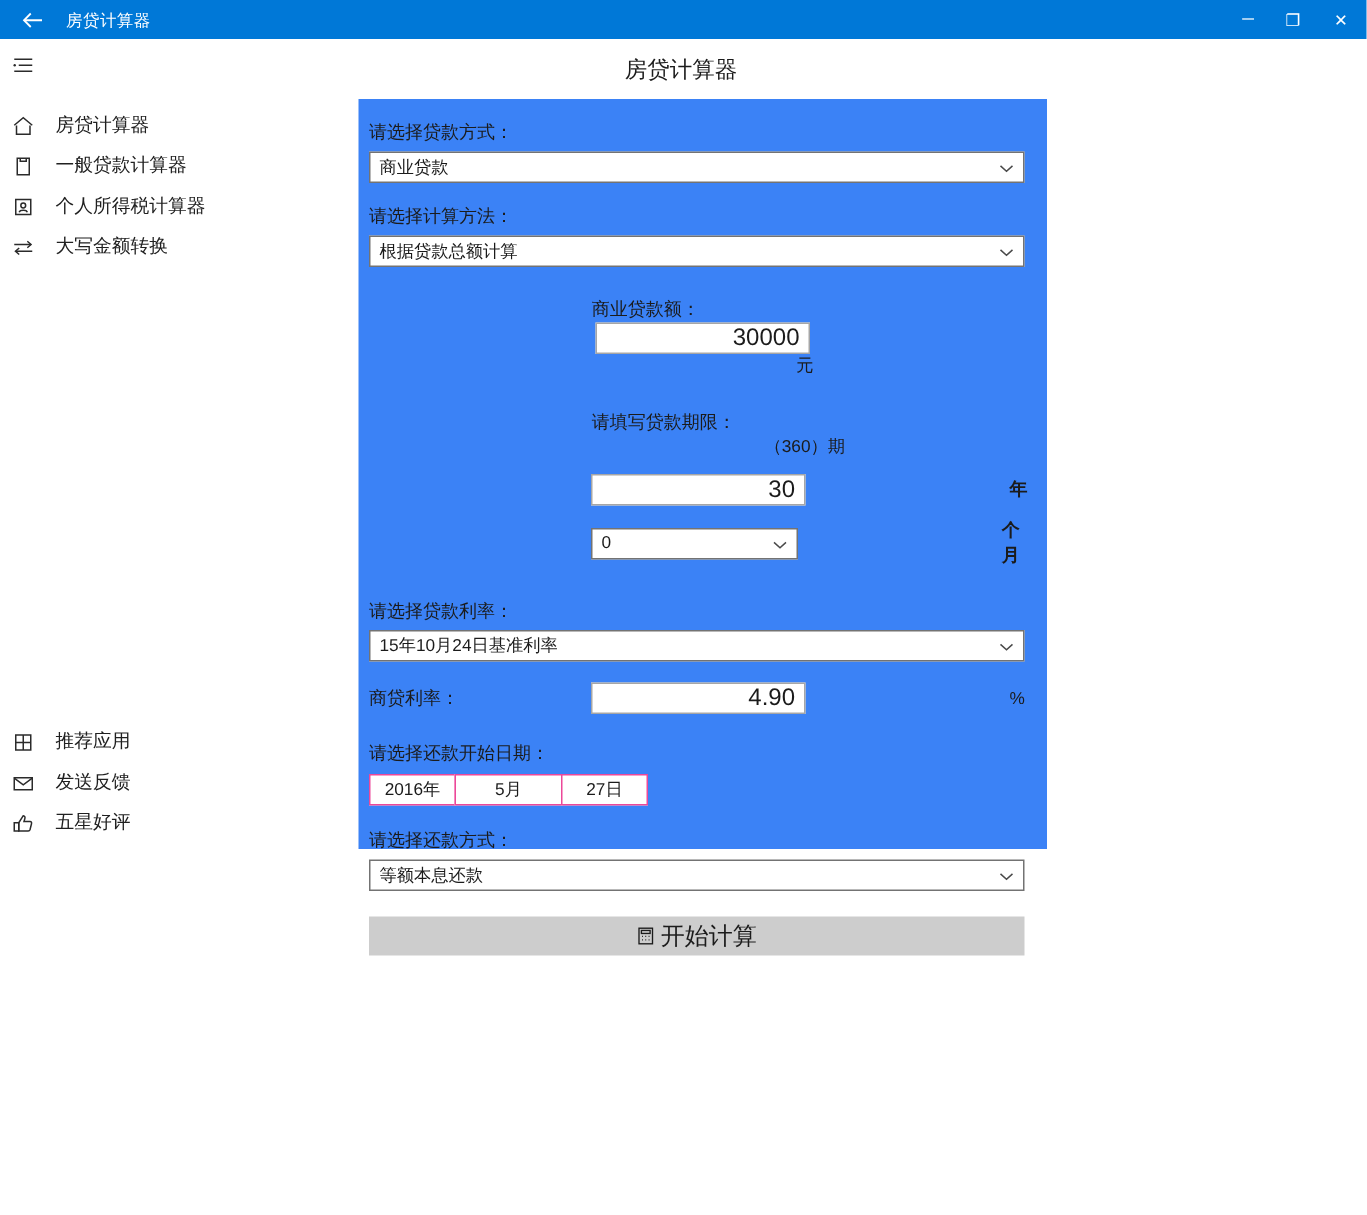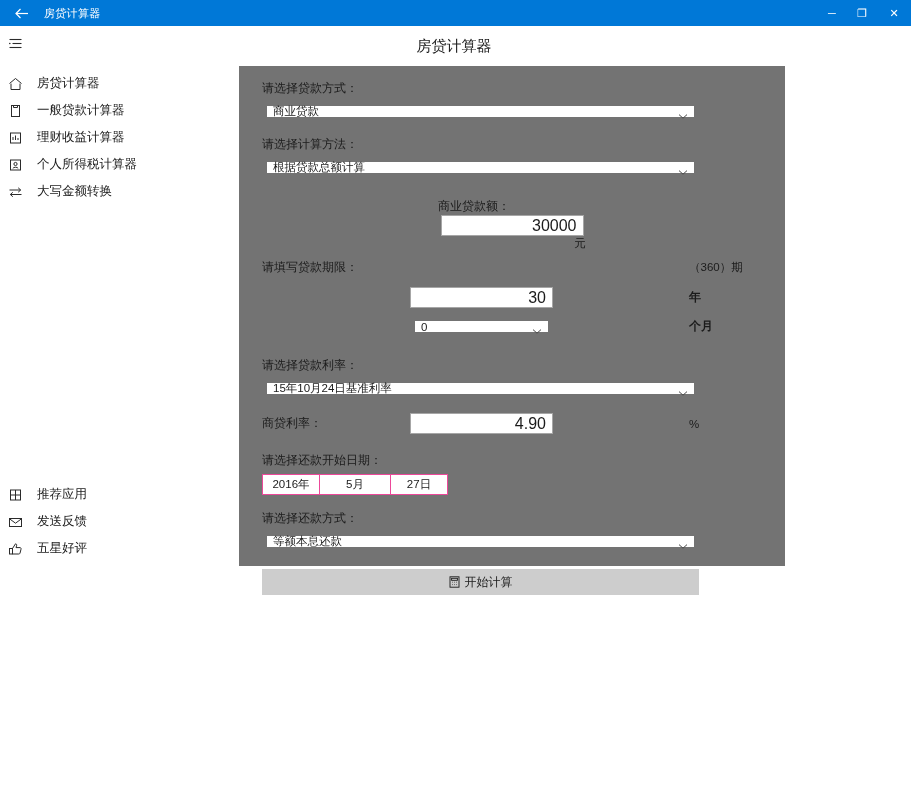--- a/index.html
+++ b/index.html
@@ -114,37 +114,37 @@
     font-size: 15px;
     color: #1b1b1b;
     padding-top: 11px;
     width: 430px;
     margin-left: 0;
   }
   .panel {
     position: absolute;
     top: 40px;
     left: 0;
-    width: 546px;
+    width: 459px;
     height: 500px;
-    background: #737373;
-    padding: 0 23px;
+    background: #3b82f6;
+    padding: 0 7px;
     box-sizing: border-box;
   }
   .sec-label {
     font-size: 12px;
     color: #1b1b1b;
     margin-top: 14px;
     margin-bottom: 4px;
   }
   .select {
     position: relative;
     height: 21px;
     background: #ffffff;
-    border: 5px solid #737373;
+    border: 1px solid #737373;
     font-size: 11.5px;
     color: #1b1b1b;
     display: flex;
     align-items: center;
     padding-left: 6px;
     box-sizing: border-box;
     width: 437px;
   }
   .select .chev {
     position: absolute;
@@ -222,21 +222,21 @@
   .date-cell.d { width: 58px; }
 
   .calc-btn {
     margin-top: 17px;
     width: 437px;
     height: 26px;
     background: #cdcdcd;
     display: flex;
     align-items: center;
     justify-content: center;
-    font-size: 12px;
+    font-size: 16px;
     color: #1b1b1b;
   }
   .calc-btn .bico { margin-right: 5px; font-size: 11px; }
 
   svg { display: block; }
 </style>
 </head>
 <body>
 
 <div id="app">
@@ -280,31 +280,20 @@
       <div class="nav-item">
         <span class="ico">
           <svg width="15" height="14" viewBox="0 0 15 14" fill="none" stroke="#2b2b2b" stroke-width="1">
             <rect x="3.5" y="1.5" width="8" height="11"></rect>
               <path d="M5.5 1.5 V3.5 H9.5 V1.5"></path>
           </svg>
         </span>
         <span class="lbl">一般贷款计算器</span>
       </div>
 
-      <div class="nav-item">
-        <span class="ico">
-          <svg width="15" height="14" viewBox="0 0 15 14" fill="none" stroke="#2b2b2b" stroke-width="1">
-            <rect x="2.5" y="2" width="10" height="10"></rect>
-              <path d="M5 9 V6"></path>
-              <path d="M7.5 9 V4.5"></path>
-              <path d="M10 9 V7"></path>
-          </svg>
-        </span>
-        <span class="lbl">理财收益计算器</span>
-      </div>
 
       <div class="nav-item">
         <span class="ico">
           <svg width="15" height="14" viewBox="0 0 15 14" fill="none" stroke="#2b2b2b" stroke-width="1">
             <rect x="2.5" y="2" width="10" height="10"></rect>
               <circle cx="7.5" cy="6" r="1.6"></circle>
               <path d="M4.8 10.5 C5.3 8.8 9.7 8.8 10.2 10.5"></path>
           </svg>
         </span>
         <span class="lbl">个人所得税计算器</span>
@@ -379,21 +368,21 @@
             </svg>
         </span>
       </div>
 
       <div class="fld-row" style="margin-top:20px;flex-direction:column;">
         <div class="fld-label">商业贷款额：</div>
         <div class="txtbox">30000</div>
         <div class="unit">元</div>
       </div>
 
-      <div class="fld-row" style="margin-top:8px;">
+      <div class="fld-row" style="margin-top:22px;flex-direction:column;">
         <div class="fld-label">请填写贷款期限：</div>
         <div style="width:143px;"></div>
         <div class="period-note">（360）期</div>
       </div>
 
       <div class="indent-row" style="margin-top:11px;">
         <div class="txtbox">30</div>
         <div class="unit bold">年</div>
       </div>
 

